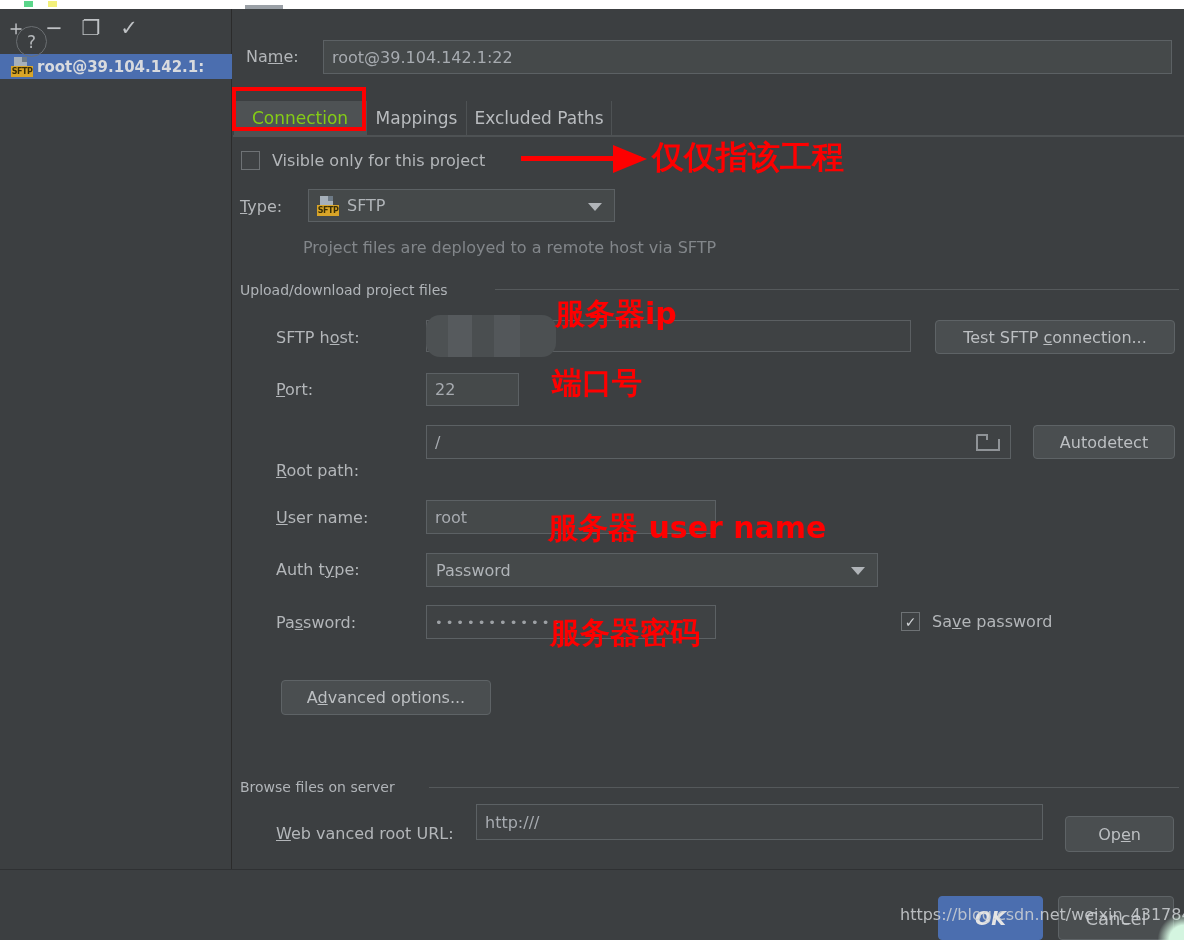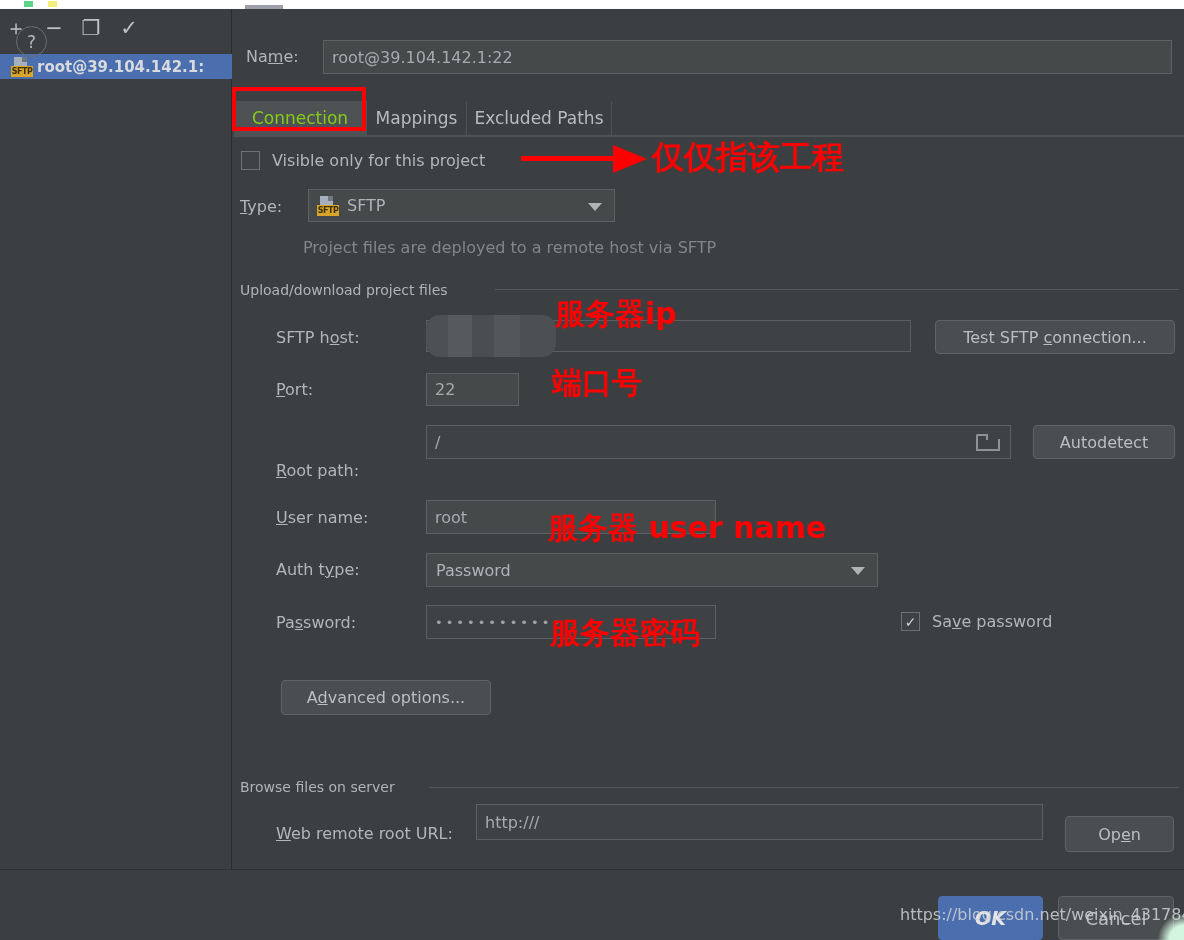--- a/index.html
+++ b/index.html
@@ -416,21 +416,21 @@
     </div>
 
     <div class="btn adv-btn">
       <span><span>A</span><u>d</u><span>vanced options...</span></span>
     </div>
 
     <div class="grp-title" style="left:7px; top:770px;">Browse files on server</div>
     <div class="grp-line" style="left:196px; top:778px; width:750px;"></div>
 
     <div class="lbl row-label" style="left:43px; top:815px;">
-      <u>W</u><span>eb remote root URL:</span>
+      <u>W</u><span>eb vanced root URL:</span>
     </div>
     <div class="field flat webfield">
       <span>http:///</span>
     </div>
     <div class="btn open-btn">
       <span><span>Op</span><u>e</u><span>n</span></span>
     </div>
   </div>
 
   <div class="bottom-bar"></div>

